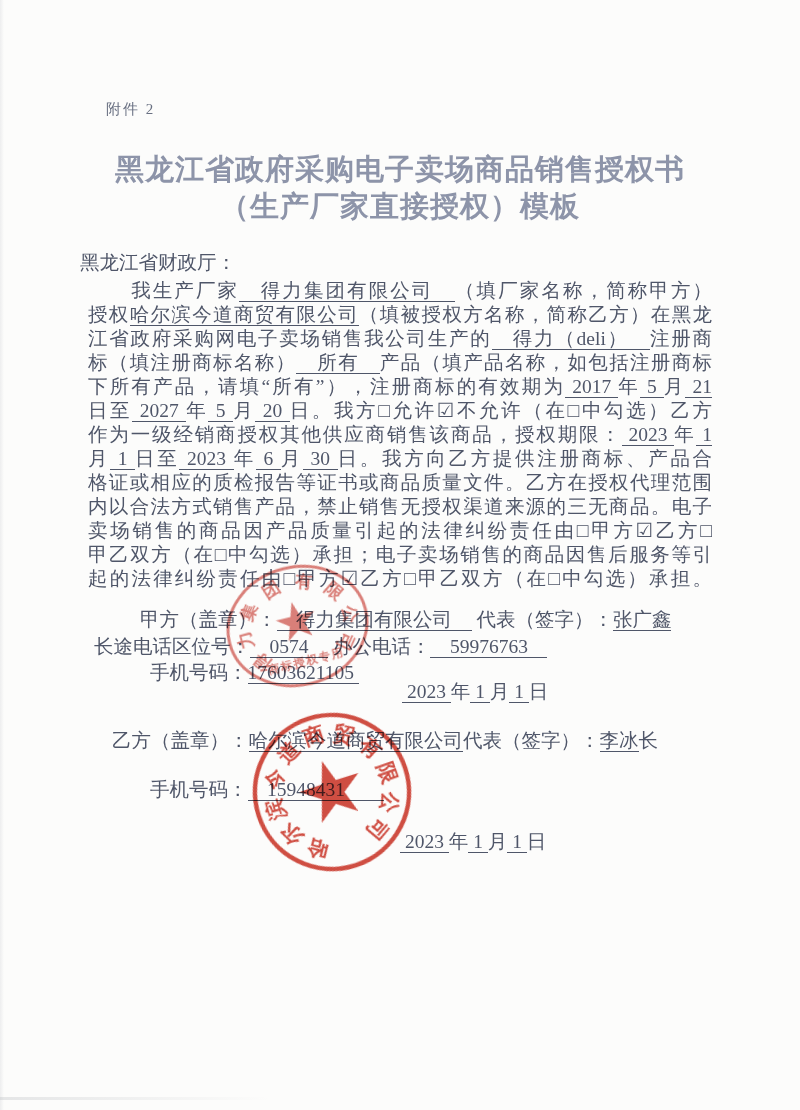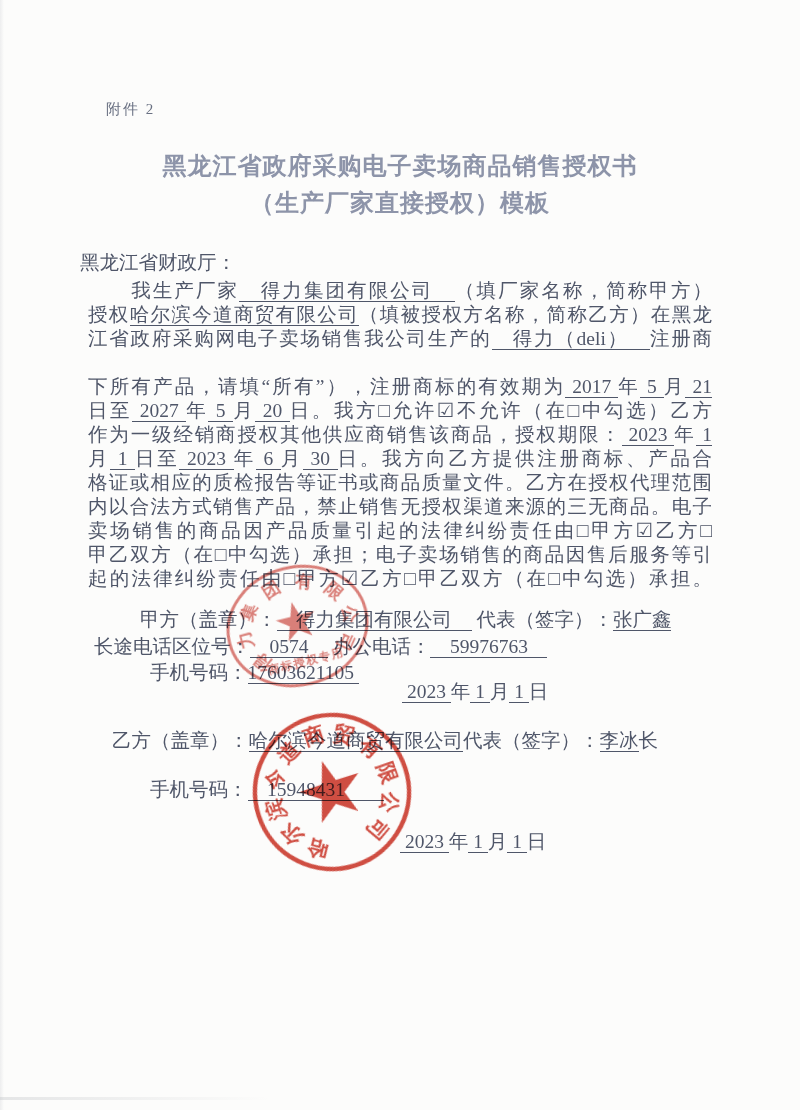--- a/index.html
+++ b/index.html
@@ -10,21 +10,21 @@
     overflow:hidden;
     font-family:"Liberation Serif", serif;
     color:#4f5669;
   }
   .abs{position:absolute;white-space:pre-wrap;}
   .attachment{left:106px;top:100px;font-size:15px;color:#697082;letter-spacing:2px;}
   .title{
     left:0;width:800px;text-align:center;
     font-family:"Liberation Sans", sans-serif;
     font-weight:600;color:#8d94a9;
-    font-size:24px;letter-spacing:1px;
+    font-size:29px;letter-spacing:1px;
   }
   .title1{top:150px;}
   .title2{top:187px;}
   .bodytext{font-size:19.5px;line-height:25px;}
   .jline{
     left:88px;width:624px;
     text-align:justify;text-align-last:justify;
   }
   .u{border-bottom:1.3px solid #4f5669;}
   .stamp{
@@ -68,20 +68,21 @@
   <div class="abs attachment">附件 2</div>
 
   <div class="abs title title1">黑龙江省政府采购电子卖场商品销售授权书</div>
   <div class="abs title title2">（生产厂家直接授权）模板</div>
 
   <div class="abs bodytext" style="left:80px;top:250px;">黑龙江省财政厅：</div>
 
   <div class="abs bodytext jline" style="top:278px;"><span>　　我生产厂家</span><span class="u">　得力集团有限公司　</span><span>（填厂家名称，简称甲方）</span></div>
   <div class="abs bodytext jline" style="top:302px;"><span>授权</span><span class="u">哈尔滨今道商贸有限公司</span><span>（填被授权方名称，简称乙方）在黑龙</span></div>
   <div class="abs bodytext jline" style="top:326px;"><span>江省政府采购网电子卖场销售我公司生产的</span><span class="u">　得力（deli）　</span><span>注册商</span></div>
+  <div class="abs bodytext jline" style="top:350px;"><span>标（填注册商标名称）</span><span class="u">　所有　</span><span>产品（填产品名称，如包括注册商标</span></div>
   <div class="abs bodytext jline" style="top:374px;"><span>下所有产品，请填“所有”），注册商标的有效期为</span><span class="u"> 2017 </span><span>年</span><span class="u"> 5 </span><span>月</span><span class="u"> 21</span></div>
   <div class="abs bodytext jline" style="top:398px;"><span>日至</span><span class="u"> 2027 </span><span>年</span><span class="u"> 5 </span><span>月</span><span class="u"> 20 </span><span>日。我方□允许☑不允许（在□中勾选）乙方</span></div>
   <div class="abs bodytext jline" style="top:422px;"><span>作为一级经销商授权其他供应商销售该商品，授权期限：</span><span class="u"> 2023 </span><span>年</span><span class="u"> 1</span></div>
   <div class="abs bodytext jline" style="top:446px;"><span>月</span><span class="u"> 1 </span><span>日至</span><span class="u"> 2023 </span><span>年</span><span class="u"> 6 </span><span>月</span><span class="u"> 30 </span><span>日。我方向乙方提供注册商标、产品合</span></div>
   <div class="abs bodytext jline" style="top:470px;"><span>格证或相应的质检报告等证书或商品质量文件。乙方在授权代理范围</span></div>
   <div class="abs bodytext jline" style="top:494px;"><span>内以合法方式销售产品，禁止销售无授权渠道来源的三无商品。电子</span></div>
   <div class="abs bodytext jline" style="top:518px;"><span>卖场销售的商品因产品质量引起的法律纠纷责任由□甲方☑乙方□</span></div>
   <div class="abs bodytext jline" style="top:542px;"><span>甲乙双方（在□中勾选）承担；电子卖场销售的商品因售后服务等引</span></div>
   <div class="abs bodytext" style="left:140px;top:607px;"><span>甲方（盖章）：</span><span class="u">　得力集团有限公司　</span><span> 代表（签字）：</span><span class="u">张广鑫</span></div>
 

